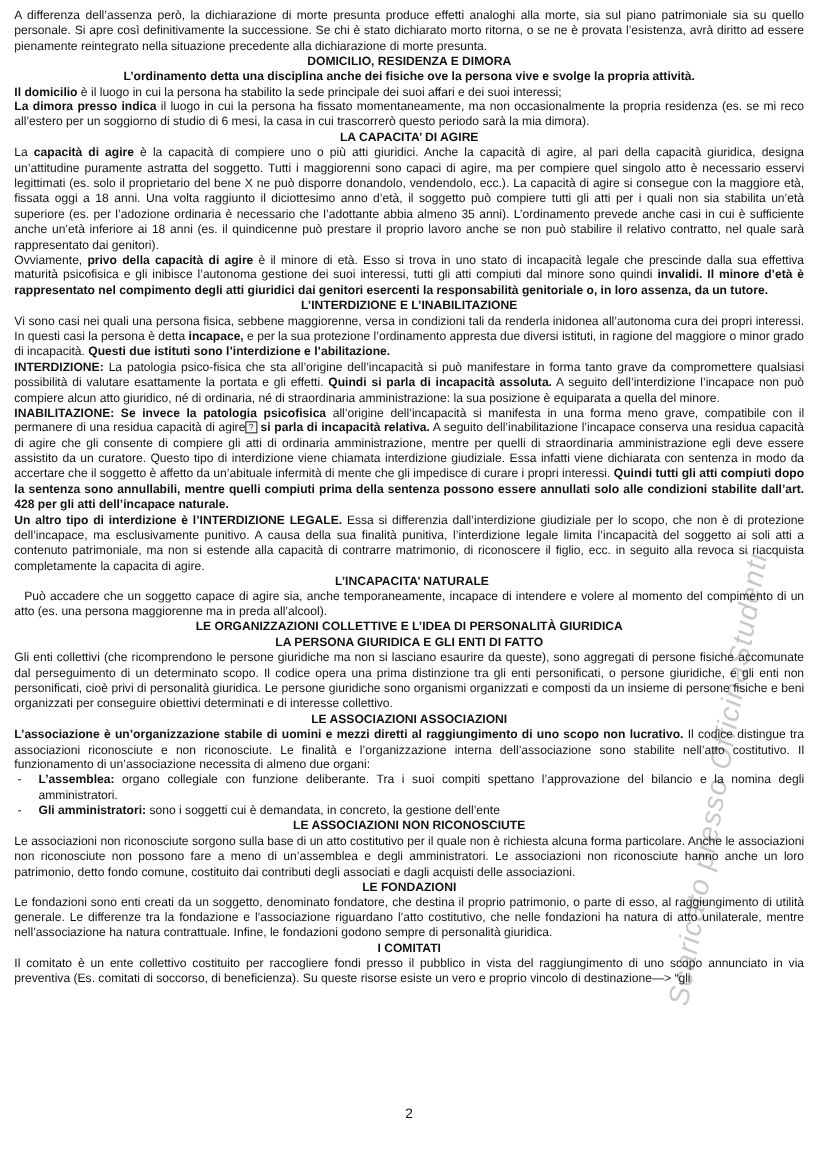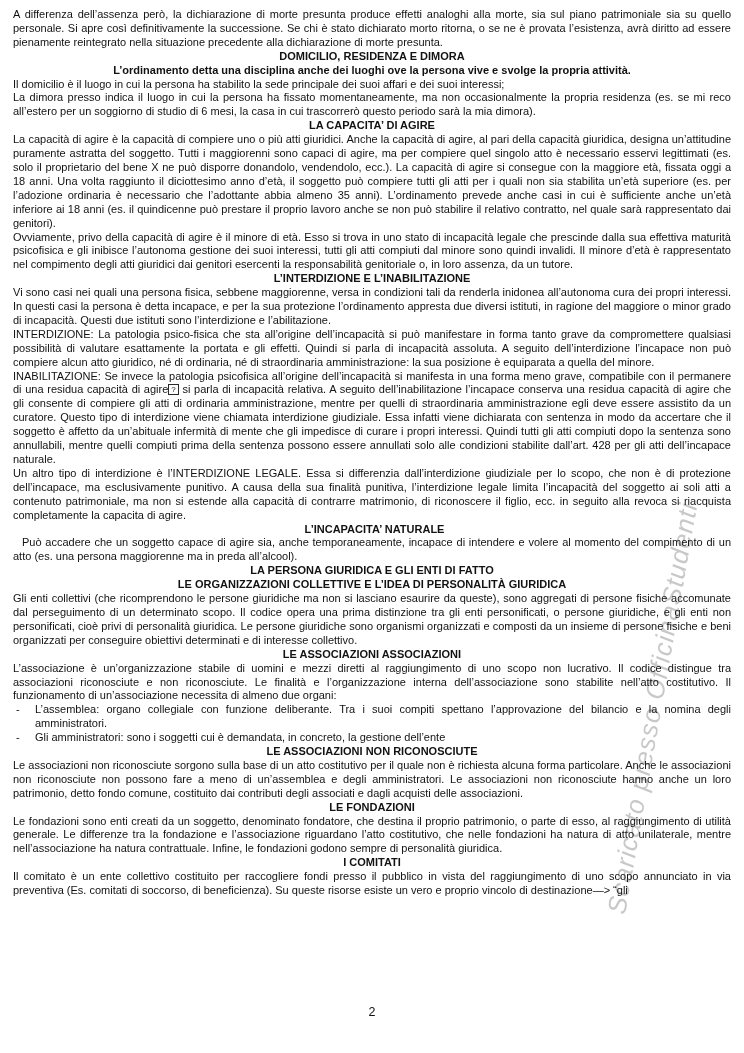--- a/index.html
+++ b/index.html
@@ -16,21 +16,21 @@
   }
   .doc {
     position: absolute;
     left: 13px;
     right: 13px;
     top: 8px;
     z-index: 1;
   }
   .doc p { margin: 0; text-align: justify; }
   .doc p.h { font-weight: 700; text-align: center; }
-  .doc span.b { font-weight: 400; }
+  .doc span.b { font-weight: 700; }
   .doc p.ind.h { padding-left: 5px; }
   .doc p.ind.p { text-indent: 9px; }
   .doc p.li { position: relative; padding-left: 22px; }
   .doc p.li .dash { position: absolute; left: 3px; }
   .doc span.box {
     display: inline-block;
     border: 1px solid #2a2a2a;
     font-size: 8px;
     line-height: 9px;
     padding: 0 2px;
@@ -65,35 +65,35 @@
   }
 </style>
 </head>
 <body>
 
 <div class="watermark">Scaricato presso OfficinaStudenti</div>
 
 <main class="doc">
     <p class="p"><span>A differenza dell’assenza però, la dichiarazione di morte presunta produce effetti analoghi alla morte, sia sul piano patrimoniale sia su quello personale. Si apre così definitivamente la successione. Se chi è stato dichiarato morto ritorna, o se ne è provata l’esistenza, avrà diritto ad essere pienamente reintegrato nella situazione precedente alla dichiarazione di morte presunta.</span></p>
     <p class="h"><span>DOMICILIO, RESIDENZA E DIMORA</span></p>
-    <p class="h"><span>L’ordinamento detta una disciplina anche dei luoghi ove la persona vive e svolge la propria attività.</span></p>
+    <p class="h"><span>L’ordinamento detta una disciplina anche dei fisiche ove la persona vive e svolge la propria attività.</span></p>
     <p class="p"><span class="b">Il domicilio</span><span> è il luogo in cui la persona ha stabilito la sede principale dei suoi affari e dei suoi interessi;</span></p>
     <p class="p"><span class="b">La dimora presso indica</span><span> il luogo in cui la persona ha fissato momentaneamente, ma non occasionalmente la propria residenza (es. se mi reco all’estero per un soggiorno di studio di 6 mesi, la casa in cui trascorrerò questo periodo sarà la mia dimora).</span></p>
     <p class="h"><span>LA CAPACITA’ DI AGIRE</span></p>
     <p class="p"><span>La </span><span class="b">capacità di agire</span><span> è la capacità di compiere uno o più atti giuridici. Anche la capacità di agire, al pari della capacità giuridica, designa un’attitudine puramente astratta del soggetto. Tutti i maggiorenni sono capaci di agire, ma per compiere quel singolo atto è necessario esservi legittimati (es. solo il proprietario del bene X ne può disporre donandolo, vendendolo, ecc.). La capacità di agire si consegue con la maggiore età, fissata oggi a 18 anni. Una volta raggiunto il diciottesimo anno d’età, il soggetto può compiere tutti gli atti per i quali non sia stabilita un’età superiore (es. per l’adozione ordinaria è necessario che l’adottante abbia almeno 35 anni). L’ordinamento prevede anche casi in cui è sufficiente anche un’età inferiore ai 18 anni (es. il quindicenne può prestare il proprio lavoro anche se non può stabilire il relativo contratto, nel quale sarà rappresentato dai genitori).</span></p>
     <p class="p"><span>Ovviamente, </span><span class="b">privo della capacità di agire</span><span> è il minore di età. Esso si trova in uno stato di incapacità legale che prescinde dalla sua effettiva maturità psicofisica e gli inibisce l’autonoma gestione dei suoi interessi, tutti gli atti compiuti dal minore sono quindi </span><span class="b">invalidi. Il minore d’età è rappresentato nel compimento degli atti giuridici dai genitori esercenti la responsabilità genitoriale o, in loro assenza, da un tutore.</span></p>
     <p class="h"><span>L’INTERDIZIONE E L’INABILITAZIONE</span></p>
     <p class="p"><span>Vi sono casi nei quali una persona fisica, sebbene maggiorenne, versa in condizioni tali da renderla inidonea all’autonoma cura dei propri interessi. In questi casi la persona è detta </span><span class="b">incapace,</span><span> e per la sua protezione l’ordinamento appresta due diversi istituti, in ragione del maggiore o minor grado di incapacità. </span><span class="b">Questi due istituti sono l’interdizione e l’abilitazione.</span></p>
     <p class="p"><span class="b">INTERDIZIONE:</span><span> La patologia psico-fisica che sta all’origine dell’incapacità si può manifestare in forma tanto grave da compromettere qualsiasi possibilità di valutare esattamente la portata e gli effetti. </span><span class="b">Quindi si parla di incapacità assoluta.</span><span> A seguito dell’interdizione l’incapace non può compiere alcun atto giuridico, né di ordinaria, né di straordinaria amministrazione: la sua posizione è equiparata a quella del minore.</span></p>
     <p class="p"><span class="b">INABILITAZIONE: Se invece la patologia psicofisica</span><span> all’origine dell’incapacità si manifesta in una forma meno grave, compatibile con il permanere di una residua capacità di agire</span><span class="box">?</span><span> </span><span class="b">si parla di incapacità relativa.</span><span> A seguito dell’inabilitazione l’incapace conserva una residua capacità di agire che gli consente di compiere gli atti di ordinaria amministrazione, mentre per quelli di straordinaria amministrazione egli deve essere assistito da un curatore. Questo tipo di interdizione viene chiamata interdizione giudiziale. Essa infatti viene dichiarata con sentenza in modo da accertare che il soggetto è affetto da un’abituale infermità di mente che gli impedisce di curare i propri interessi. </span><span class="b">Quindi tutti gli atti compiuti dopo la sentenza sono annullabili, mentre quelli compiuti prima della sentenza possono essere annullati solo alle condizioni stabilite dall’art. 428 per gli atti dell’incapace naturale.</span></p>
     <p class="p"><span class="b">Un altro tipo di interdizione è l’INTERDIZIONE LEGALE.</span><span> Essa si differenzia dall’interdizione giudiziale per lo scopo, che non è di protezione dell’incapace, ma esclusivamente punitivo. A causa della sua finalità punitiva, l’interdizione legale limita l’incapacità del soggetto ai soli atti a contenuto patrimoniale, ma non si estende alla capacità di contrarre matrimonio, di riconoscere il figlio, ecc. in seguito alla revoca si riacquista completamente la capacita di agire.</span></p>
     <p class="h ind"><span>L’INCAPACITA’ NATURALE</span></p>
     <p class="p ind"><span>Può accadere che un soggetto capace di agire sia, anche temporaneamente, incapace di intendere e volere al momento del compimento di un atto (es. una persona maggiorenne ma in preda all’alcool).</span></p>
+    <p class="h"><span>LE ORGANIZZAZIONI COLLETTIVE E L’IDEA DI PERSONALITÀ GIURIDICA</span></p>
     <p class="h"><span>LA PERSONA GIURIDICA E GLI ENTI DI FATTO</span></p>
-    <p class="h"><span>LE ORGANIZZAZIONI COLLETTIVE E L’IDEA DI PERSONALITÀ GIURIDICA</span></p>
     <p class="p"><span>Gli enti collettivi (che ricomprendono le persone giuridiche ma non si lasciano esaurire da queste), sono aggregati di persone fisiche accomunate dal perseguimento di un determinato scopo. Il codice opera una prima distinzione tra gli enti personificati, o persone giuridiche, e gli enti non personificati, cioè privi di personalità giuridica. Le persone giuridiche sono organismi organizzati e composti da un insieme di persone fisiche e beni organizzati per conseguire obiettivi determinati e di interesse collettivo.</span></p>
     <p class="h"><span>LE ASSOCIAZIONI ASSOCIAZIONI</span></p>
     <p class="p"><span class="b">L’associazione è un’organizzazione stabile di uomini e mezzi diretti al raggiungimento di uno scopo non lucrativo.</span><span> Il codice distingue tra associazioni riconosciute e non riconosciute. Le finalità e l’organizzazione interna dell’associazione sono stabilite nell’atto costitutivo. Il funzionamento di un’associazione necessita di almeno due organi:</span></p>
     <p class="li"><span class="dash">-</span><span class="b">L’assemblea:</span><span> organo collegiale con funzione deliberante. Tra i suoi compiti spettano l’approvazione del bilancio e la nomina degli amministratori.</span></p>
     <p class="li"><span class="dash">-</span><span class="b">Gli amministratori:</span><span> sono i soggetti cui è demandata, in concreto, la gestione dell’ente</span></p>
     <p class="h"><span>LE ASSOCIAZIONI NON RICONOSCIUTE</span></p>
     <p class="p"><span>Le associazioni non riconosciute sorgono sulla base di un atto costitutivo per il quale non è richiesta alcuna forma particolare. Anche le associazioni non riconosciute non possono fare a meno di un’assemblea e degli amministratori. Le associazioni non riconosciute hanno anche un loro patrimonio, detto fondo comune, costituito dai contributi degli associati e dagli acquisti delle associazioni.</span></p>
     <p class="h"><span>LE FONDAZIONI</span></p>
     <p class="p"><span>Le fondazioni sono enti creati da un soggetto, denominato fondatore, che destina il proprio patrimonio, o parte di esso, al raggiungimento di utilità generale. Le differenze tra la fondazione e l’associazione riguardano l’atto costitutivo, che nelle fondazioni ha natura di atto unilaterale, mentre nell’associazione ha natura contrattuale. Infine, le fondazioni godono sempre di personalità giuridica.</span></p>
     <p class="h"><span>I COMITATI</span></p>

